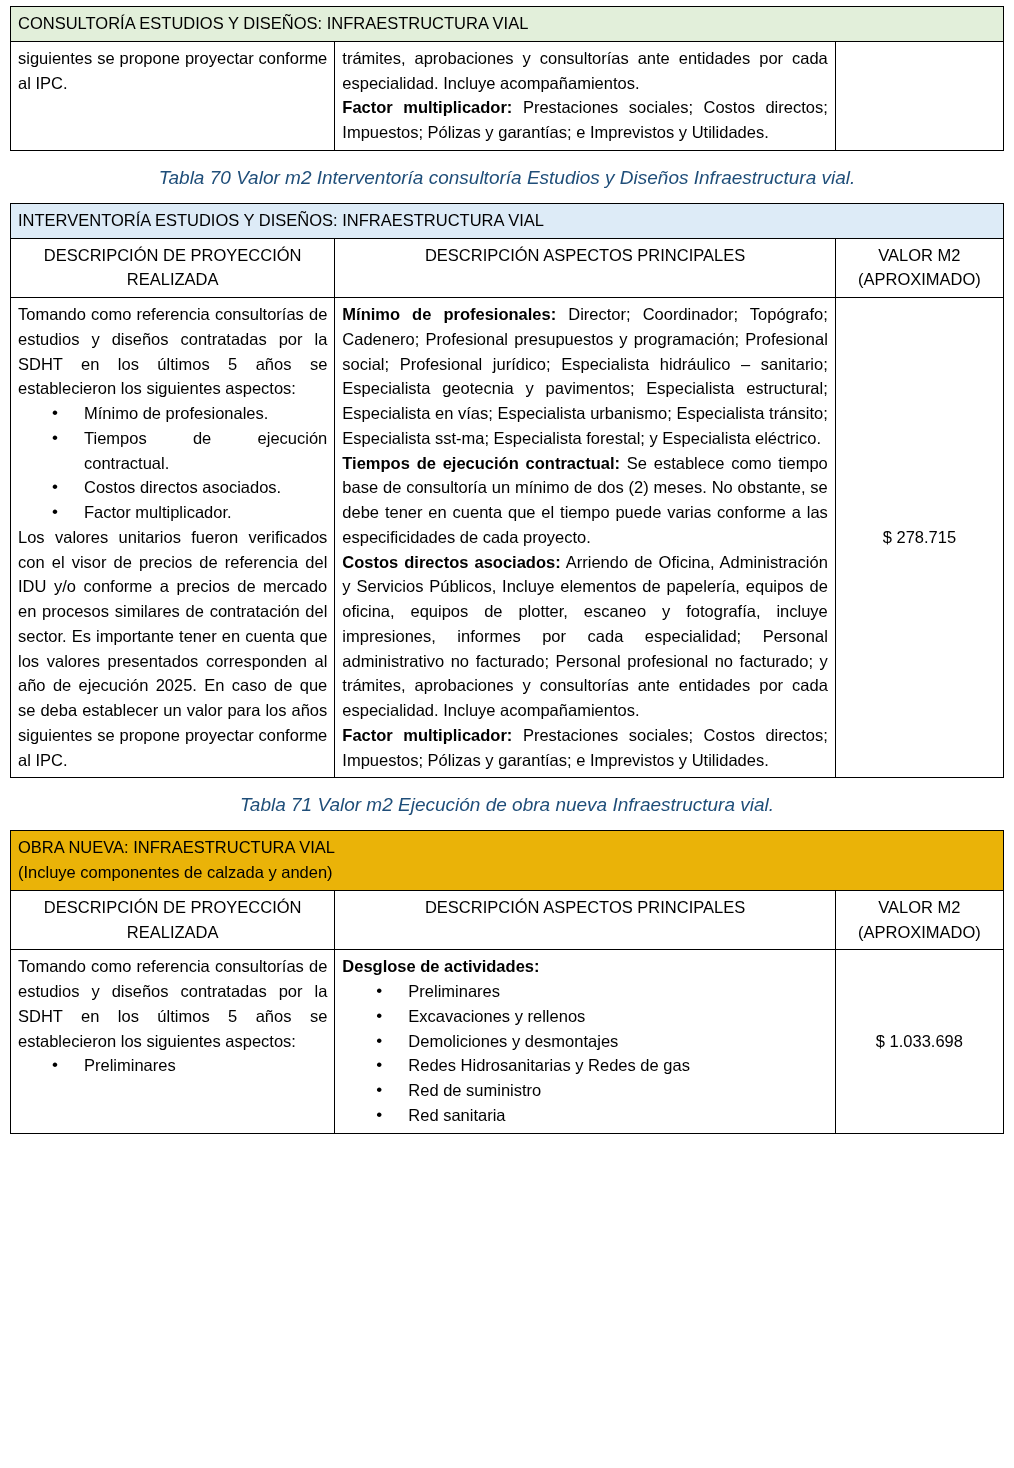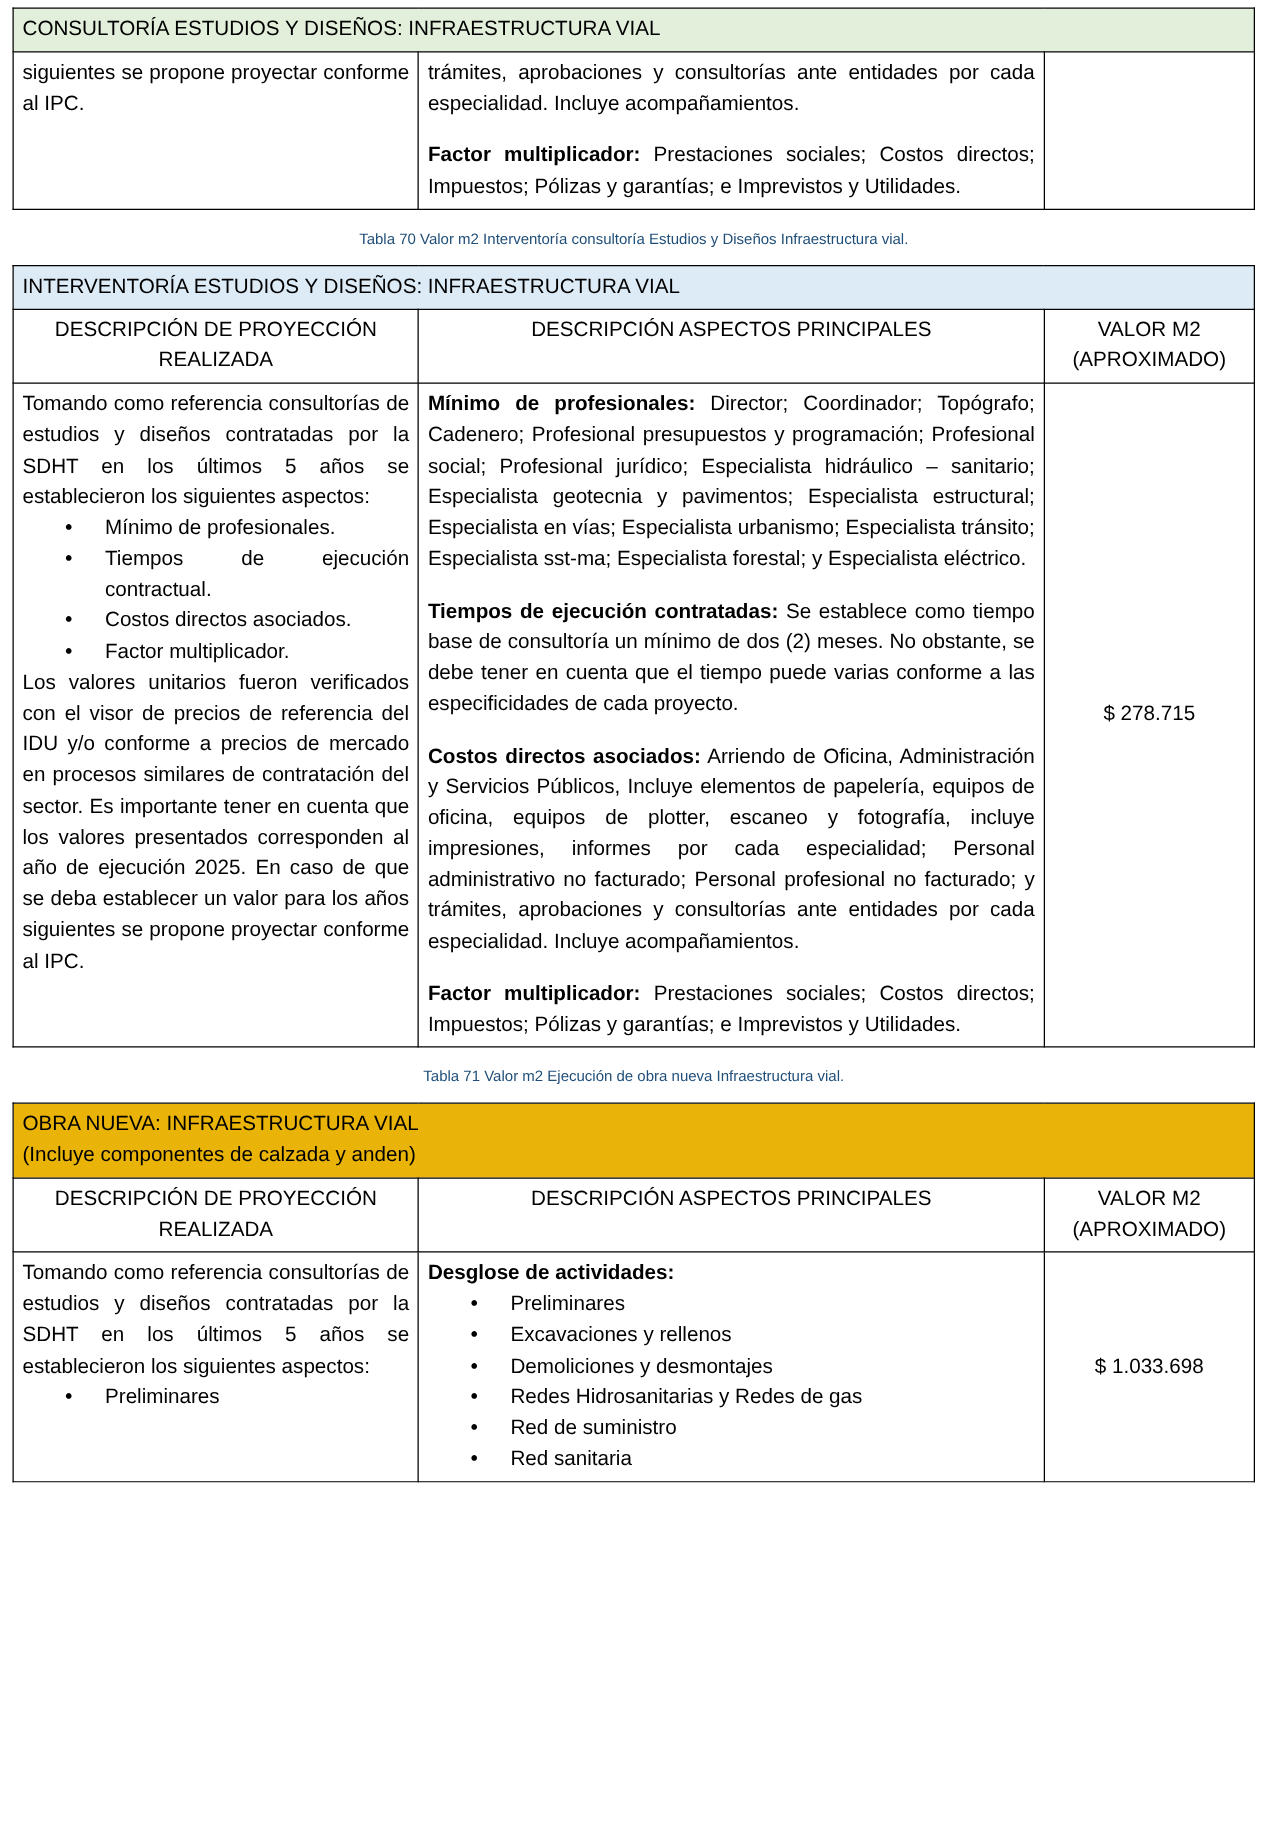--- a/index.html
+++ b/index.html
@@ -52,32 +52,33 @@
     margin-top: 20px;
   }
   .just {
     text-align: justify;
     text-justify: inter-word;
     hyphens: none;
   }
   .cell-text p {
     margin: 0 0 0 0;
   }
-  .cell-text p + p { margin-top: 17px; }
+  .cell-text p + p { }
   .b { font-weight: bold; }
   .value-cell {
     text-align: center;
     vertical-align: middle !important;
     font-size: 16.5px;
     border-radius: 31px;
   }
   .caption {
     text-align: center;
+    font-style: italic;
     color: #1f4e79;
-    font-size: 12px;
+    font-size: 19px;
     margin: 16px 0 14px 0;
   }
   ul.bullets {
     margin: 0;
     padding: 0 0 0 34px;
     list-style: none;
   }
   ul.bullets li {
     position: relative;
     padding-left: 32px;
@@ -159,21 +160,21 @@
                 <span class="lt">Costos directos asociados.</span>
               </li>
             <li>
                 <span class="lt">Factor multiplicador.</span>
               </li>
           </ul>
           <p class="just">Los valores unitarios fueron verificados con el visor de precios de referencia del IDU y/o conforme a precios de mercado en procesos similares de contratación del sector. Es importante tener en cuenta que los valores presentados corresponden al año de ejecución 2025. En caso de que se deba establecer un valor para los años siguientes se propone proyectar conforme al IPC.</p>
         </td>
         <td class="cell-text">
           <p class="just"><span class="b">Mínimo de profesionales:</span><span> Director; Coordinador; Topógrafo; Cadenero; Profesional presupuestos y programación; Profesional social; Profesional jurídico; Especialista hidráulico – sanitario; Especialista geotecnia y pavimentos; Especialista estructural; Especialista en vías; Especialista urbanismo; Especialista tránsito; Especialista sst-ma; Especialista forestal; y Especialista eléctrico.</span></p>
-          <p class="just"><span class="b">Tiempos de ejecución contratadas:</span><span> Se establece como tiempo base de consultoría un mínimo de dos (2) meses. No obstante, se debe tener en cuenta que el tiempo puede varias conforme a las especificidades de cada proyecto.</span></p>
+          <p class="just"><span class="b">Tiempos de ejecución contractual:</span><span> Se establece como tiempo base de consultoría un mínimo de dos (2) meses. No obstante, se debe tener en cuenta que el tiempo puede varias conforme a las especificidades de cada proyecto.</span></p>
           <p class="just"><span class="b">Costos directos asociados:</span><span> Arriendo de Oficina, Administración y Servicios Públicos, Incluye elementos de papelería, equipos de oficina, equipos de plotter, escaneo y fotografía, incluye impresiones, informes por cada especialidad; Personal administrativo no facturado; Personal profesional no facturado; y trámites, aprobaciones y consultorías ante entidades por cada especialidad. Incluye acompañamientos.</span></p>
           <p class="just"><span class="b">Factor multiplicador:</span><span> Prestaciones sociales; Costos directos; Impuestos; Pólizas y garantías; e Imprevistos y Utilidades.</span></p>
         </td>
         <td class="value-cell">$ 278.715</td>
       </tr>
     </tbody>
   </table>
 
   <div class="caption">Tabla 71 Valor m2 Ejecución de obra nueva Infraestructura vial.</div>
 

